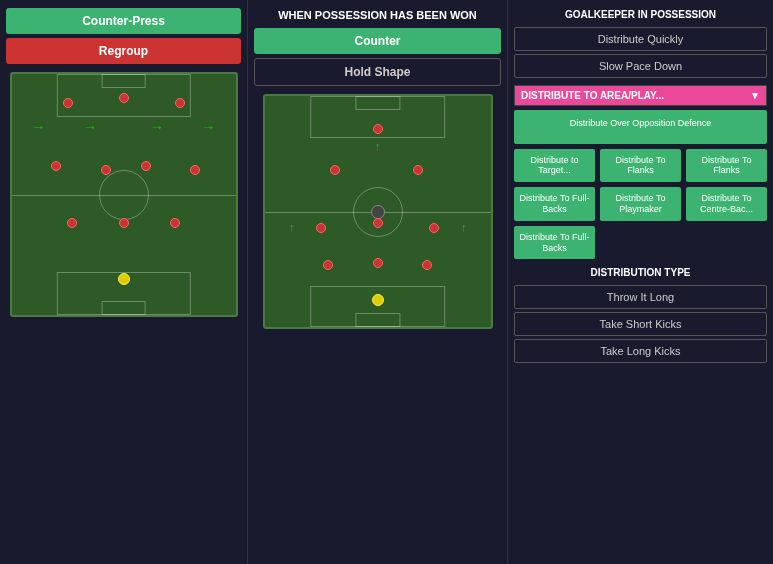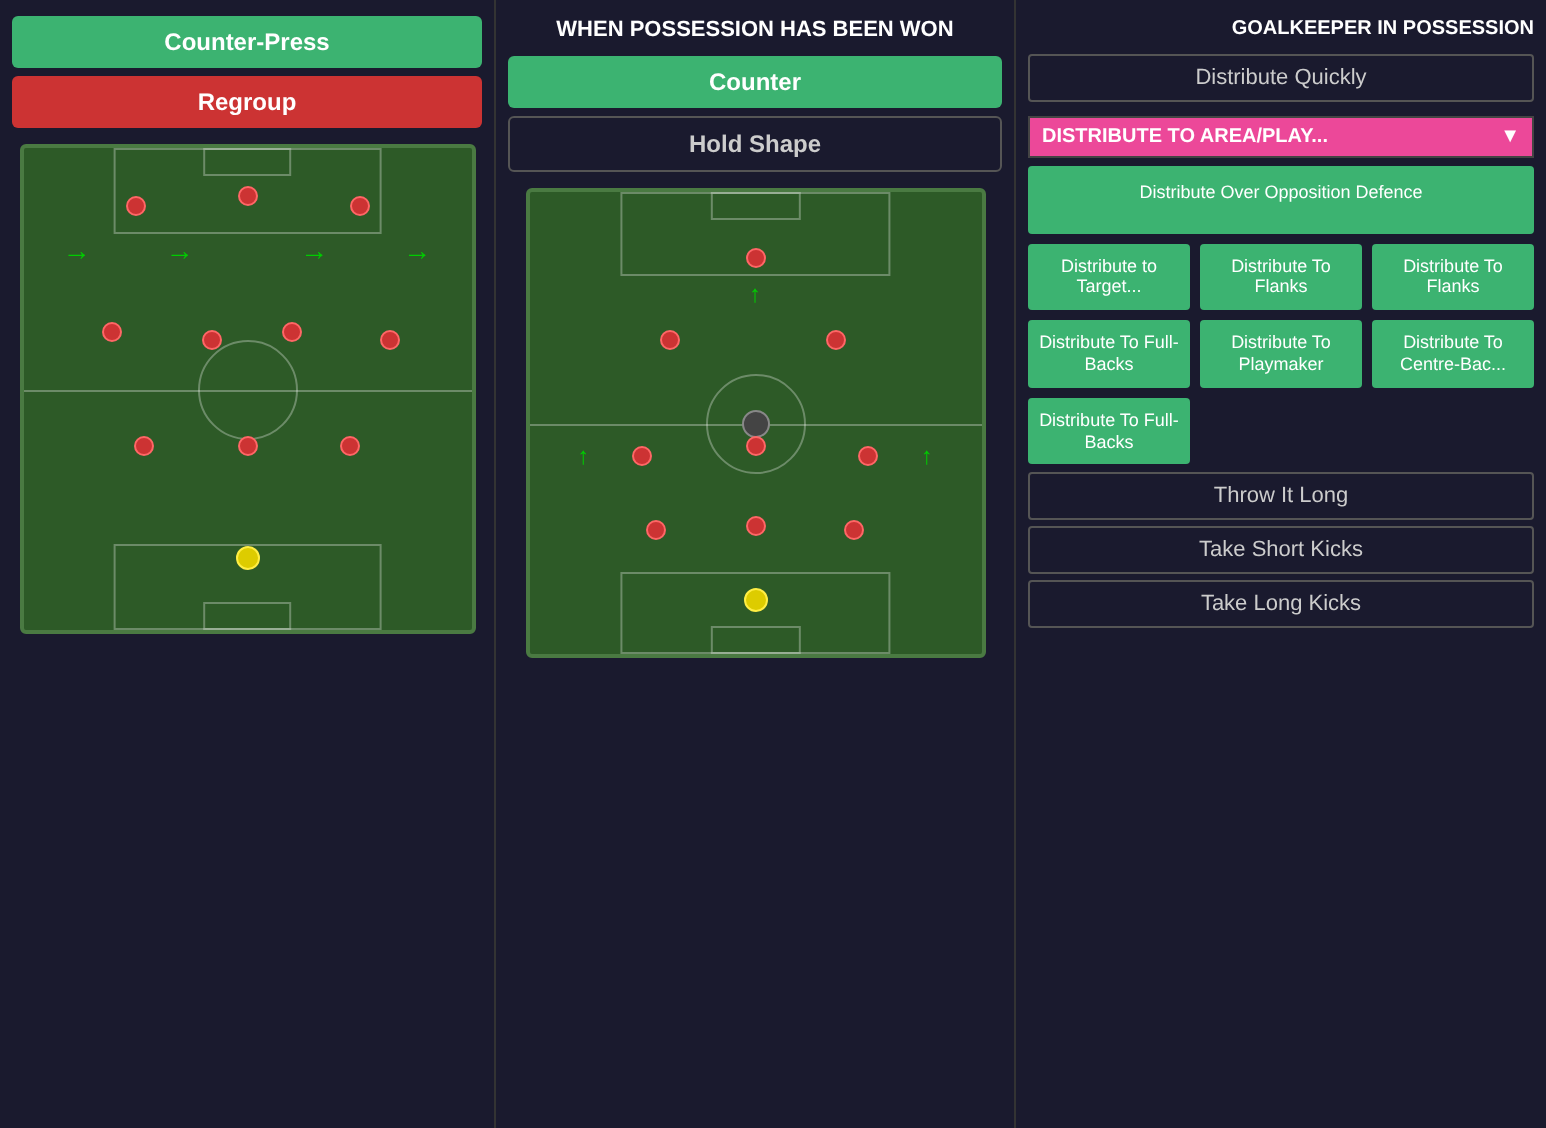--- a/index.html
+++ b/index.html
@@ -25,21 +25,20 @@
       width: 248px;
     }
 
     .panel-mid {
       width: 260px;
     }
 
     .panel-right {
       width: 265px;
       border-right: none;
-      align-items: flex-end;
     }
 
     .panel-title {
       color: #ffffff;
       font-size: 11px;
       font-weight: bold;
       text-align: center;
       margin-bottom: 6px;
       line-height: 1.3;
     }
@@ -331,33 +330,35 @@
     <div class="player player-yellow" style="left:50%;top:88%;width:12px;height:12px;"></div>
 
     <div class="arrow" style="left:88%;top:57%;font-size:12px;">↑</div>
     <div class="arrow" style="left:12%;top:57%;font-size:12px;">↑</div>
   </div>
 </div>
 
 <div class="panel panel-right">
   <div class="gk-title panel-title">GOALKEEPER IN POSSESSION</div>
   <button class="gk-btn">Distribute Quickly</button>
+  <button class="gk-btn">Slow Pace Down</button>
 
   <div class="distribute-header">
     <span>DISTRIBUTE TO AREA/PLAY...</span>
     <span>▼</span>
   </div>
 
   <div class="dist-grid">
     <div class="dist-cell dist-cell-full" style="font-size:9px;padding:8px 2px;">Distribute Over Opposition Defence</div>
     <div class="dist-cell">Distribute to Target...</div>
     <div class="dist-cell">Distribute To Flanks</div>
     <div class="dist-cell">Distribute To Flanks</div>
     <div class="dist-cell" style="grid-column:2;grid-row:3;">Distribute To Playmaker</div>
     <div class="dist-cell">Distribute To Full-Backs</div>
     <div class="dist-cell">Distribute To Centre-Bac...</div>
     <div class="dist-cell">Distribute To Full-Backs</div>
   </div>
 
+  <div class="dist-type-title">DISTRIBUTION TYPE</div>
   <button class="dist-type-btn">Throw It Long</button>
   <button class="dist-type-btn">Take Short Kicks</button>
   <button class="dist-type-btn">Take Long Kicks</button>
 </div>
 
 </body></html>

